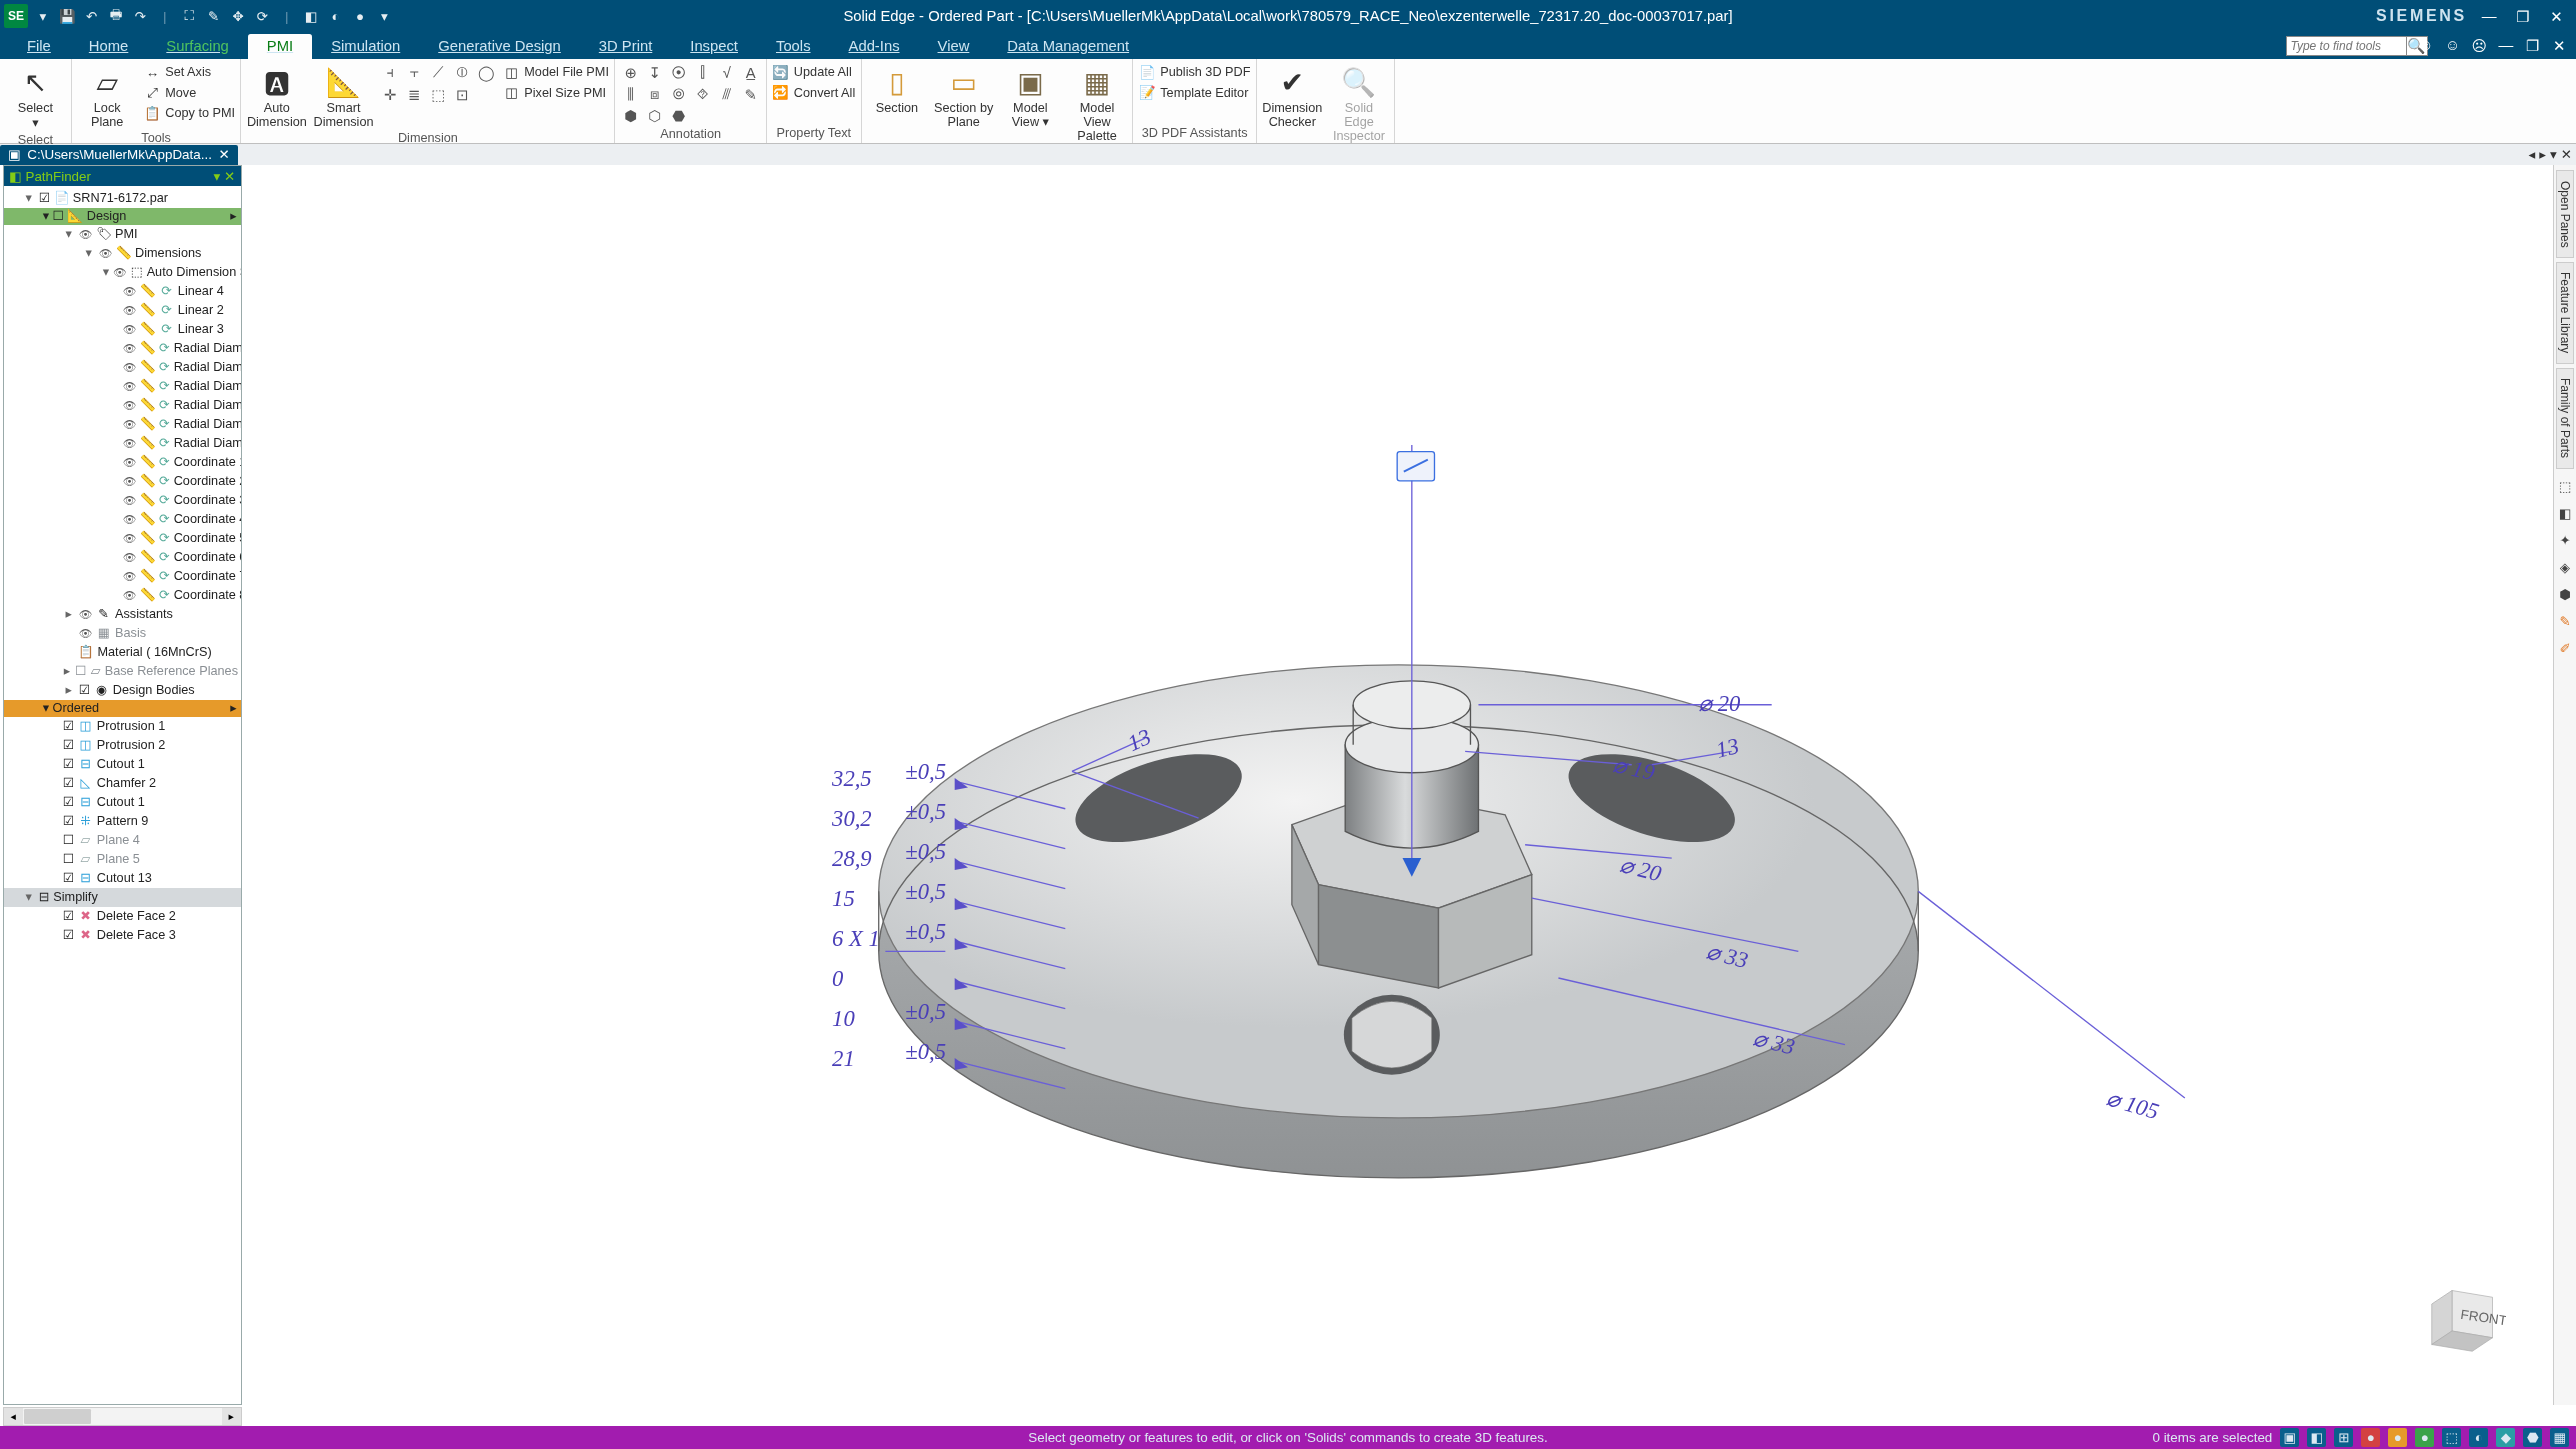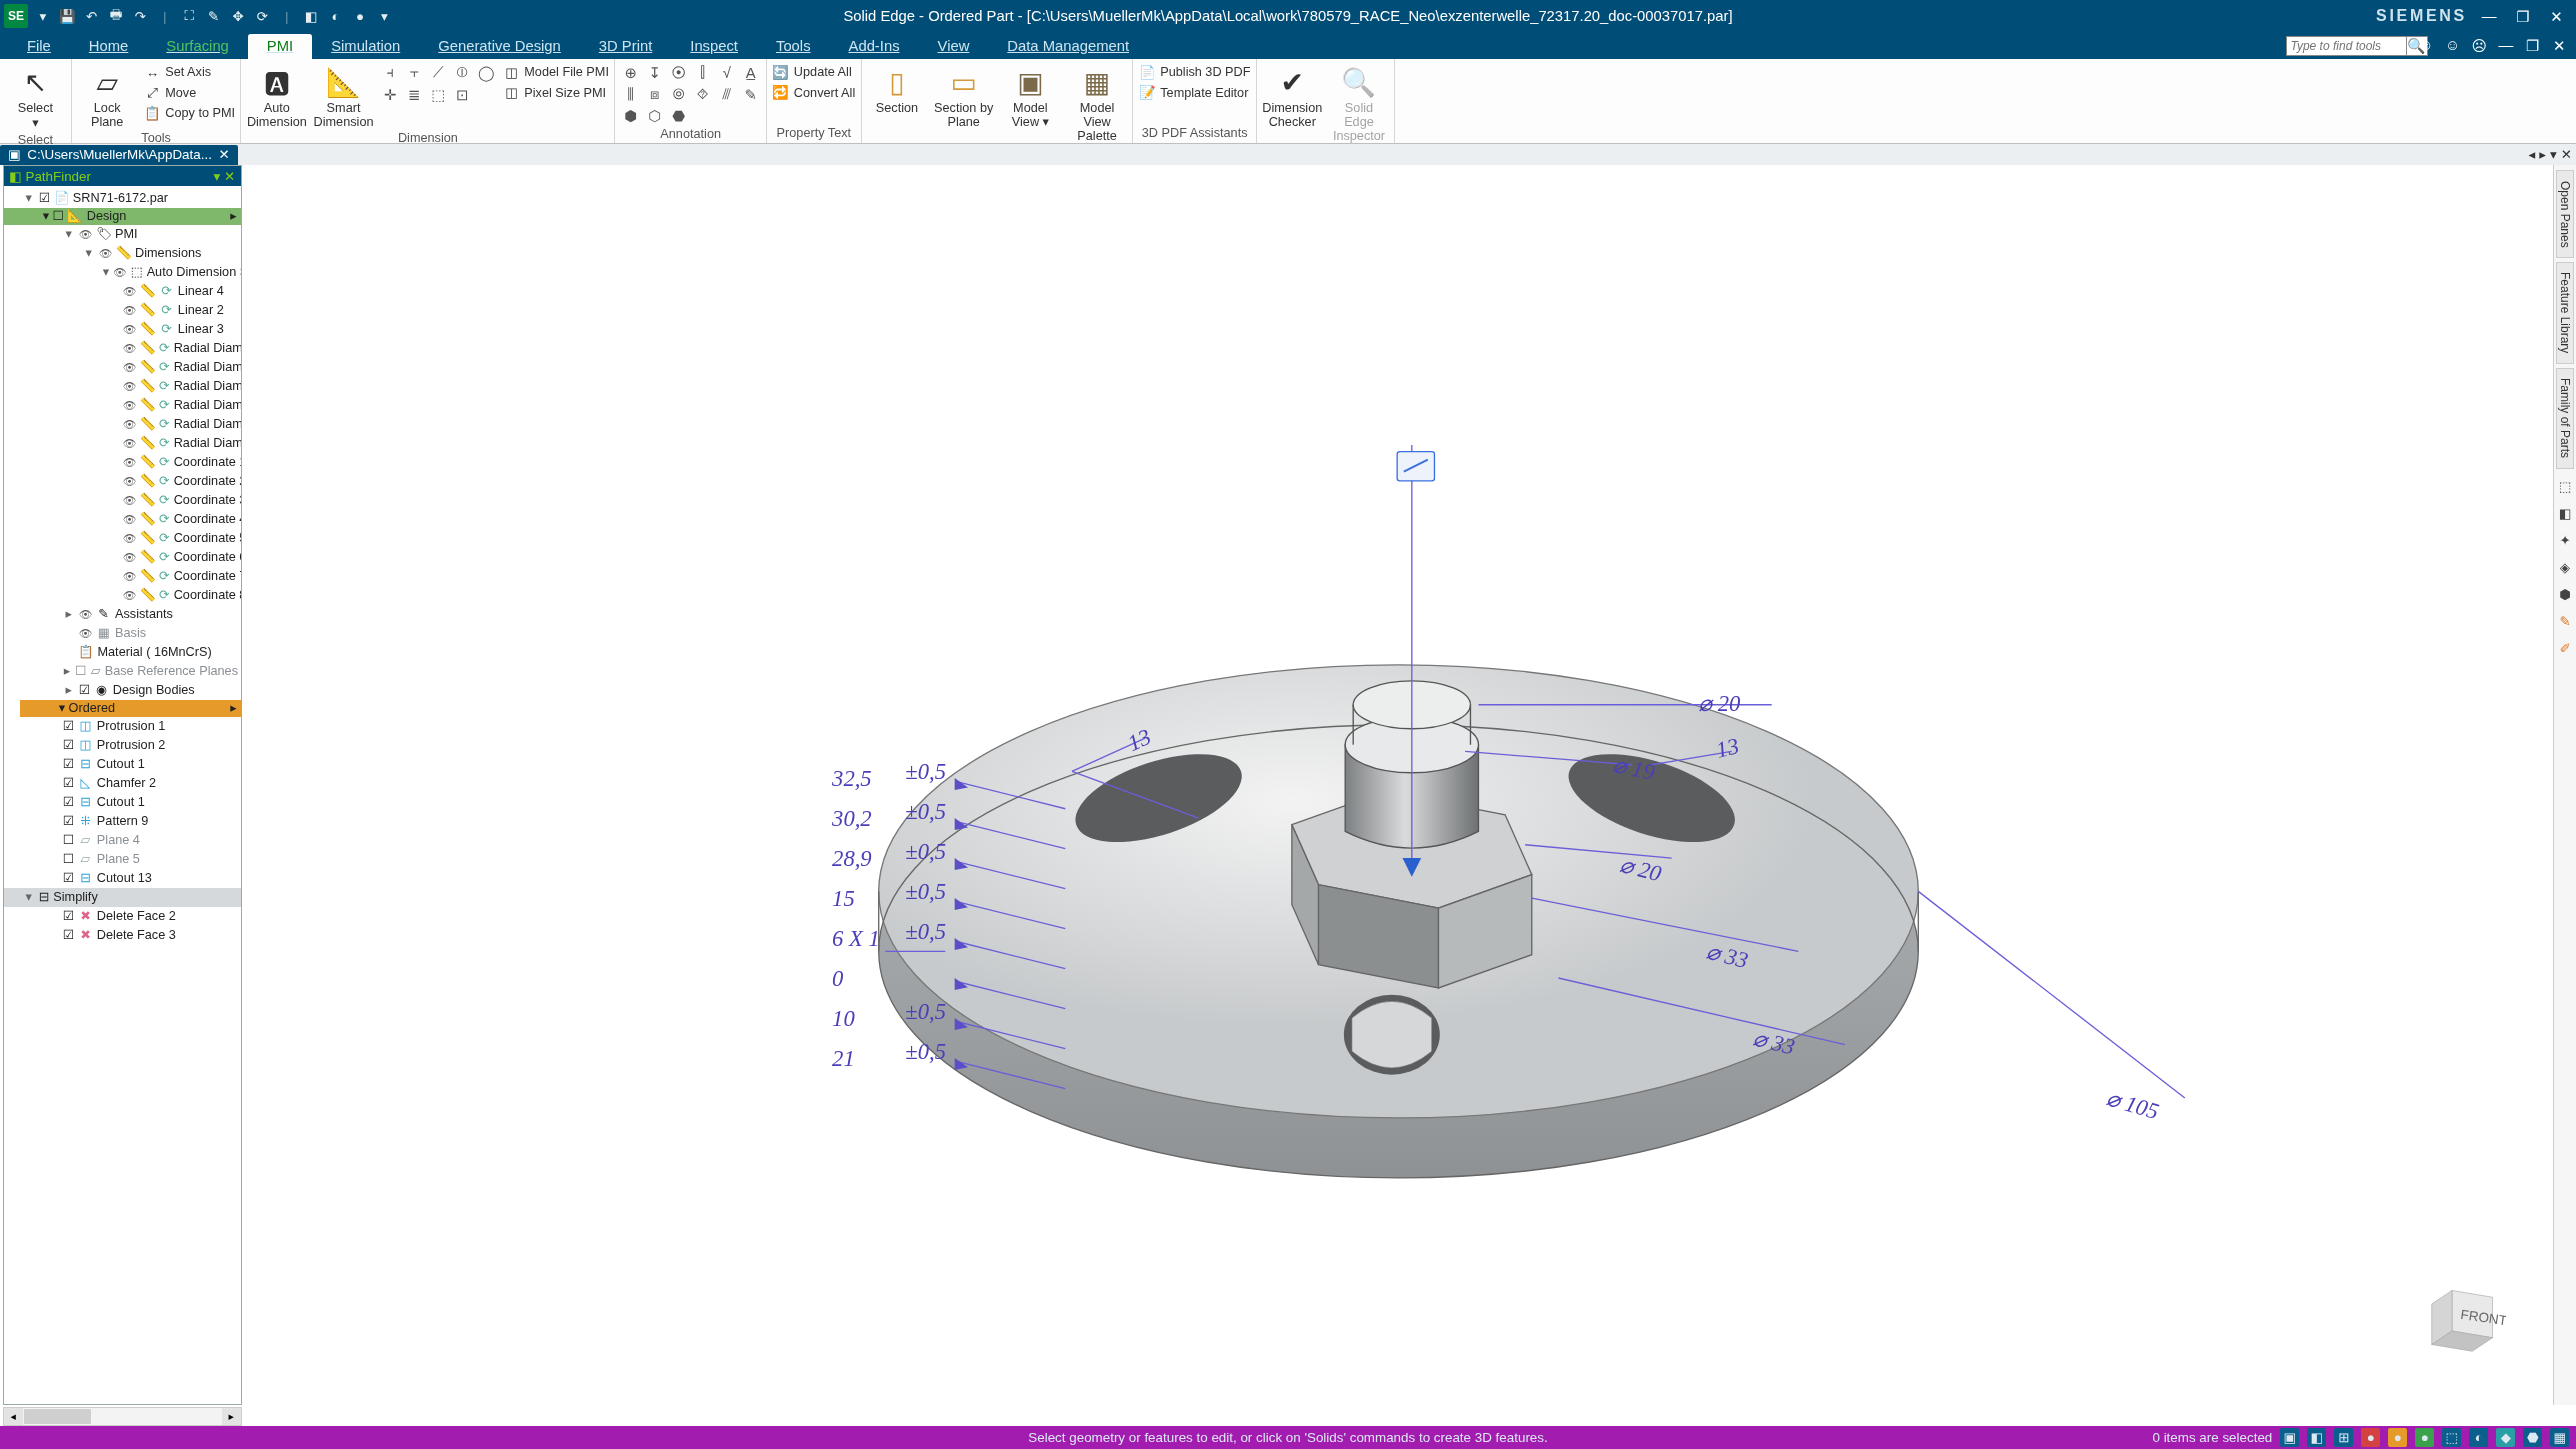--- a/index.html
+++ b/index.html
@@ -50,21 +50,21 @@
 
 
 .pf { position:absolute; left:2.7px; top:0; width:239px; bottom:21.5px; border:0.7px solid #9aa; background:#fff; display:flex; flex-direction:column; }
 .pf .pf-title { height:20px; background:#004e77; color:#84cc16; display:flex; align-items:center; padding:0 5.4px; font-size:13.4px; justify-content:space-between; }
 .pf .pf-body { flex:1; overflow:hidden; font-size:12.7px; color:#222; padding:2.7px 0; line-height:19px; }
 .pf .node { display:flex; align-items:center; gap:4px; padding-right:2.7px; white-space:nowrap; }
 .pf .node .tw { width:12px; text-align:center; color:#666; }
 .pf .node .eye { color:#555; font-size:10.7px; }
 .pf .node .ico { width:14.8px; text-align:center; }
 .pf .hdr { background:#7fb86a; padding:0 4px; display:flex; align-items:center; justify-content:space-between; height:17.4px; }
-.pf .hdr.orange { background:#e8a24e;margin-left:16px; }
+.pf .hdr.orange { background:#e8a24e; }
 .pf .indent1 { padding-left:19px; } .pf .indent2 { padding-left:39px; } .pf .indent3 { padding-left:59px; }
 .pf .indent4 { padding-left:79px; } .pf .indent5 { padding-left:99px; }
 .grey { color:#8a8f94; }
 
 
 .hscroll { position:absolute; left:2.7px; bottom:0; width:239px; height:19px; background:#f3f3f3; border:0.7px solid #ccc; display:flex; align-items:center; }
 .hscroll .btn { width:19px; height:17.4px; background:#e3e3e3; display:flex; align-items:center; justify-content:center; }
 .hscroll .thumb { width:67px; height:14.8px; background:#cfcfcf; margin-left:1.3px; border-radius:1.3px; }
 
 

